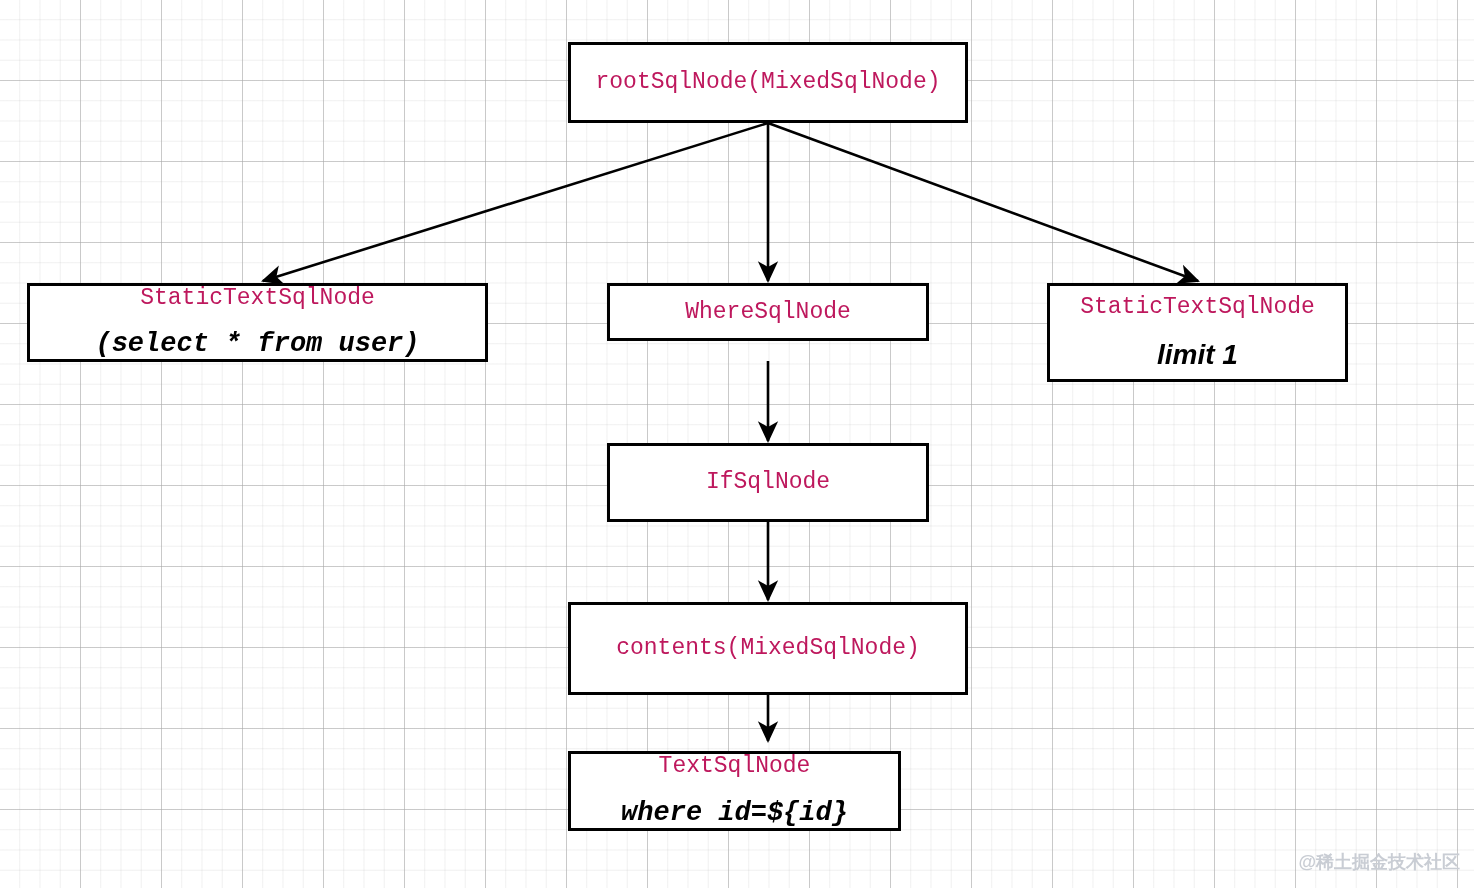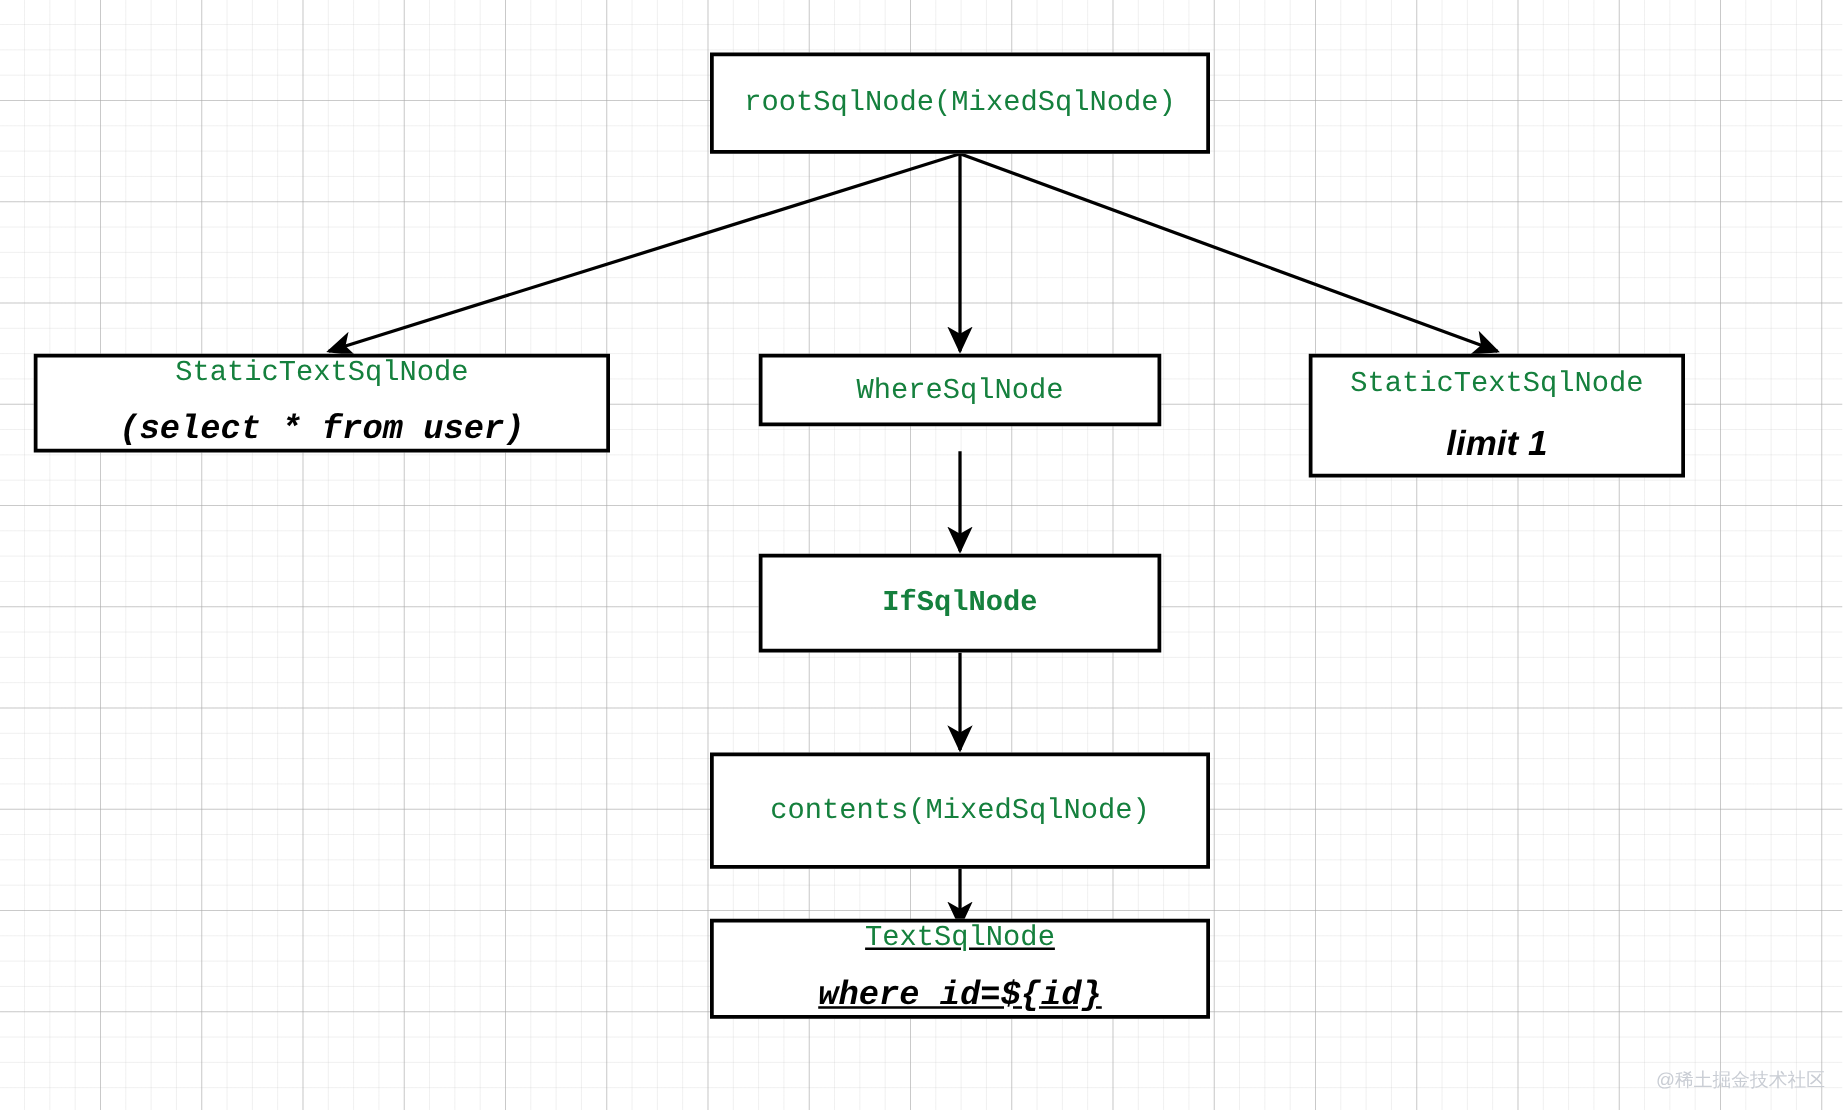--- a/index.html
+++ b/index.html
@@ -38,21 +38,21 @@
     display: flex;
     flex-direction: column;
     align-items: center;
     justify-content: center;
     text-align: center;
   }
   .node-title {
     font-family: "Liberation Mono", "DejaVu Sans Mono", monospace;
     font-size: 23px;
     line-height: 1.15;
-    color: #15803d;
+    color: #be185d;
     letter-spacing: 0px;
     white-space: nowrap;
   }
   .node-sub {
     font-family: "Liberation Mono", "DejaVu Sans Mono", monospace;
     font-size: 27px;
     font-weight: bold;
     font-style: italic;
     line-height: 1.15;
     color: #000000;
@@ -63,24 +63,25 @@
     font-family: "Liberation Sans", "DejaVu Sans", sans-serif;
     font-size: 28px;
     font-weight: bold;
     font-style: italic;
   }
   .watermark {
     position: absolute;
     right: 14px;
     bottom: 14px;
     font-family: "Liberation Sans", "DejaVu Sans", sans-serif;
-    font-size: 15px;
+    font-size: 18px;
     color: #c9cdd4;
     white-space: nowrap;
     user-select: none;
+    font-weight: bold;
   }
 </style>
 </head>
 <body>
 
 <div id="canvas">
 
   <svg id="edge-layer" viewBox="0 0 1474 888">
     <defs>
       <marker id="arrowhead" markerWidth="9" markerHeight="9" refX="7.6" refY="4.5" orient="auto" markerUnits="strokeWidth">
@@ -105,27 +106,27 @@
         <div class="node-title">StaticTextSqlNode</div>
         <div class="node-sub">(select * from user)</div>
       </div>
       <div class="node" style="left: 607px; top: 283px; width: 322px; height: 58px;">
         <div class="node-title">WhereSqlNode</div>
       </div>
       <div class="node" style="left: 1047px; top: 283px; width: 301px; height: 99px;">
         <div class="node-title">StaticTextSqlNode</div>
         <div class="node-sub sans">limit 1</div>
       </div>
-      <div class="node" style="left: 607px; top: 443px; width: 322px; height: 79px; font-weight: bold;">
+      <div class="node" style="left: 607px; top: 443px; width: 322px; height: 79px;">
         <div class="node-title">IfSqlNode</div>
       </div>
       <div class="node" style="left: 568px; top: 602px; width: 400px; height: 93px;">
         <div class="node-title">contents(MixedSqlNode)</div>
       </div>
-      <div class="node" style="left: 568px; top: 735px; width: 400px; height: 80px; text-decoration: underline;">
+      <div class="node" style="left: 568px; top: 751px; width: 333px; height: 80px;">
         <div class="node-title">TextSqlNode</div>
         <div class="node-sub">where id=${id}</div>
       </div>
     </div>
 
   <div class="watermark">@稀土掘金技术社区</div>
 
 </div>
 
 </body></html>

